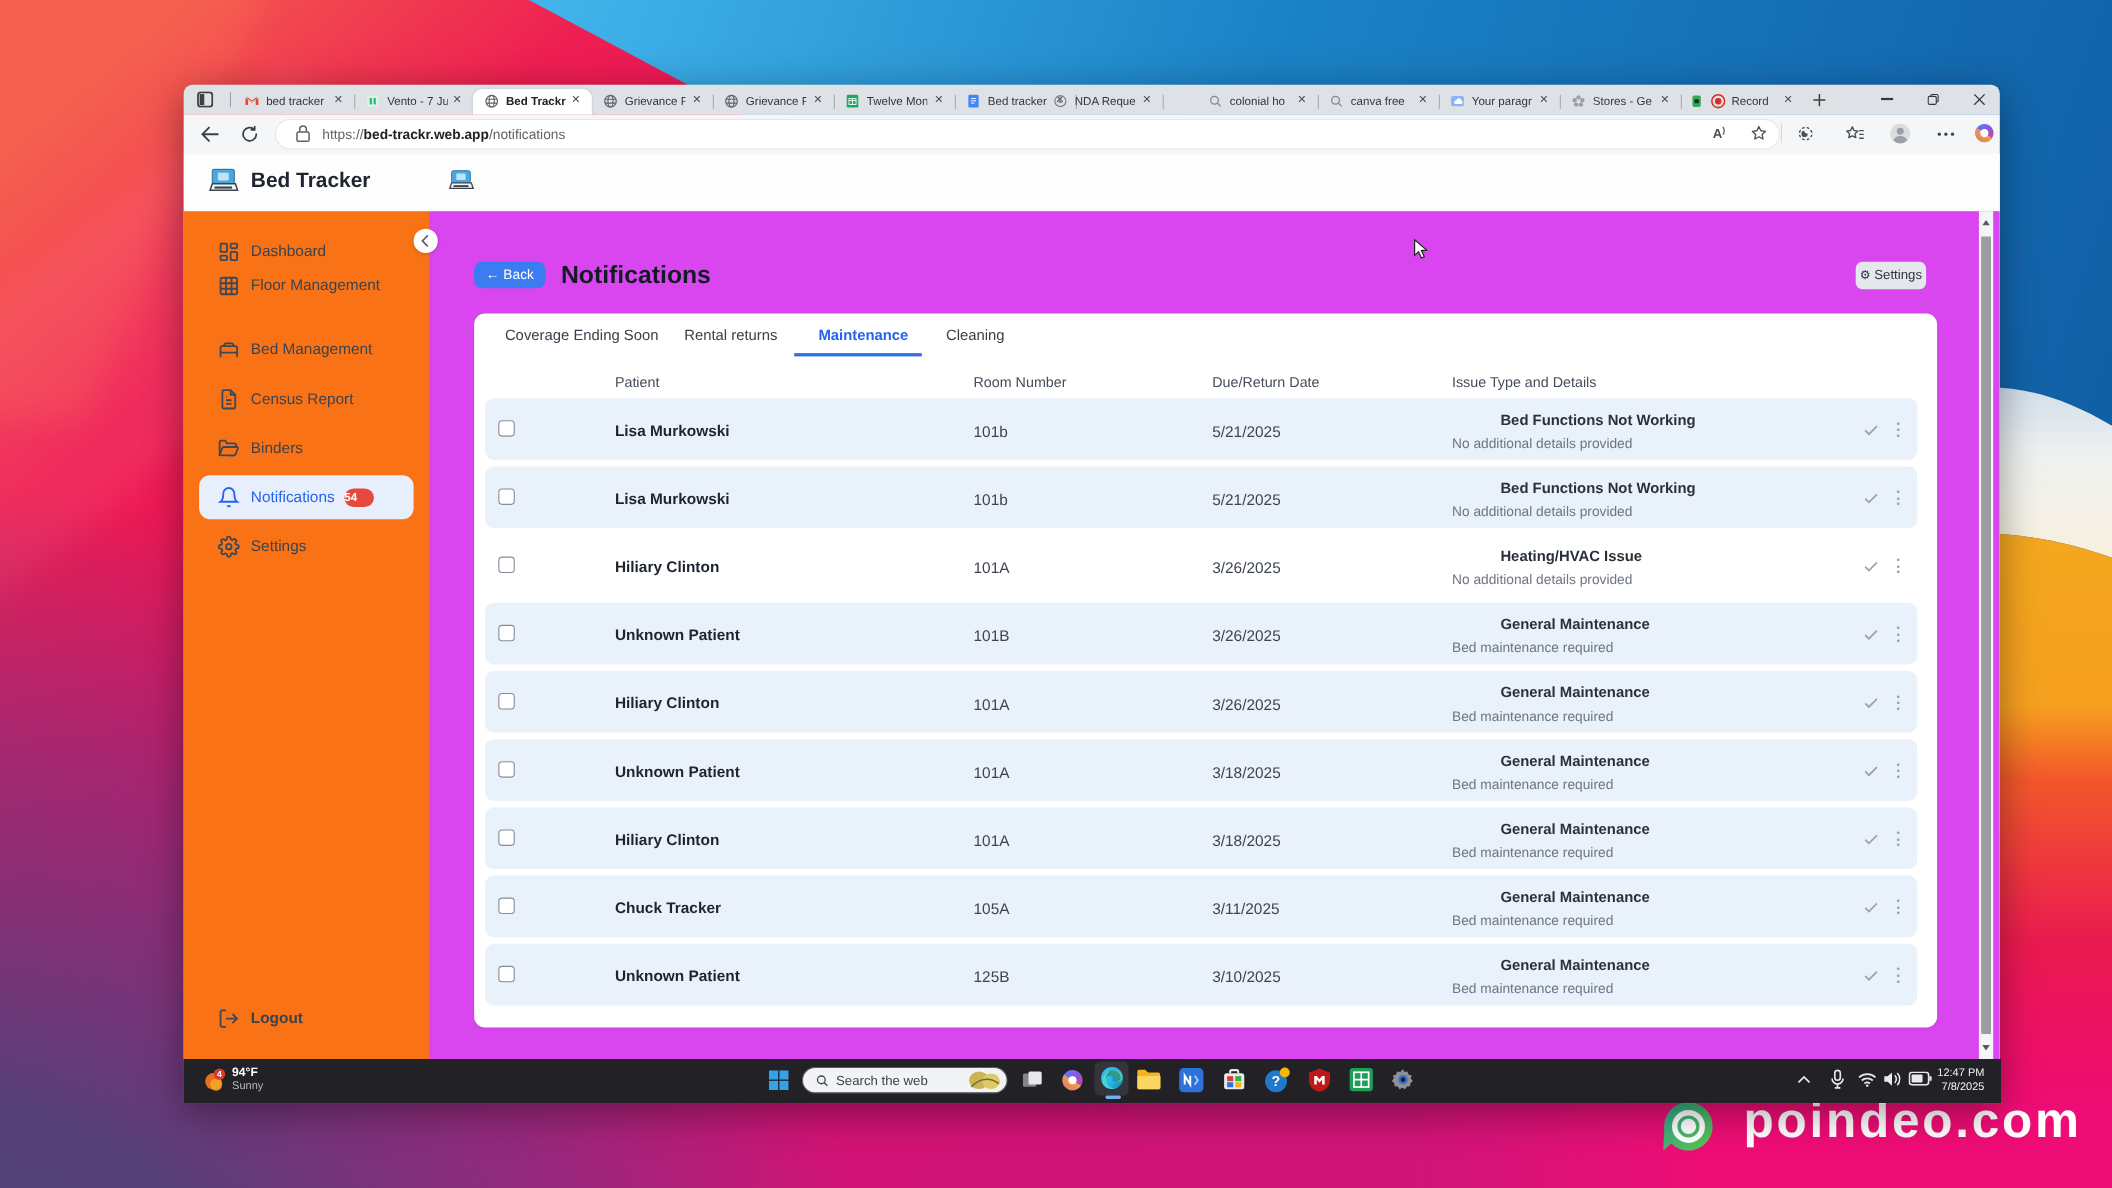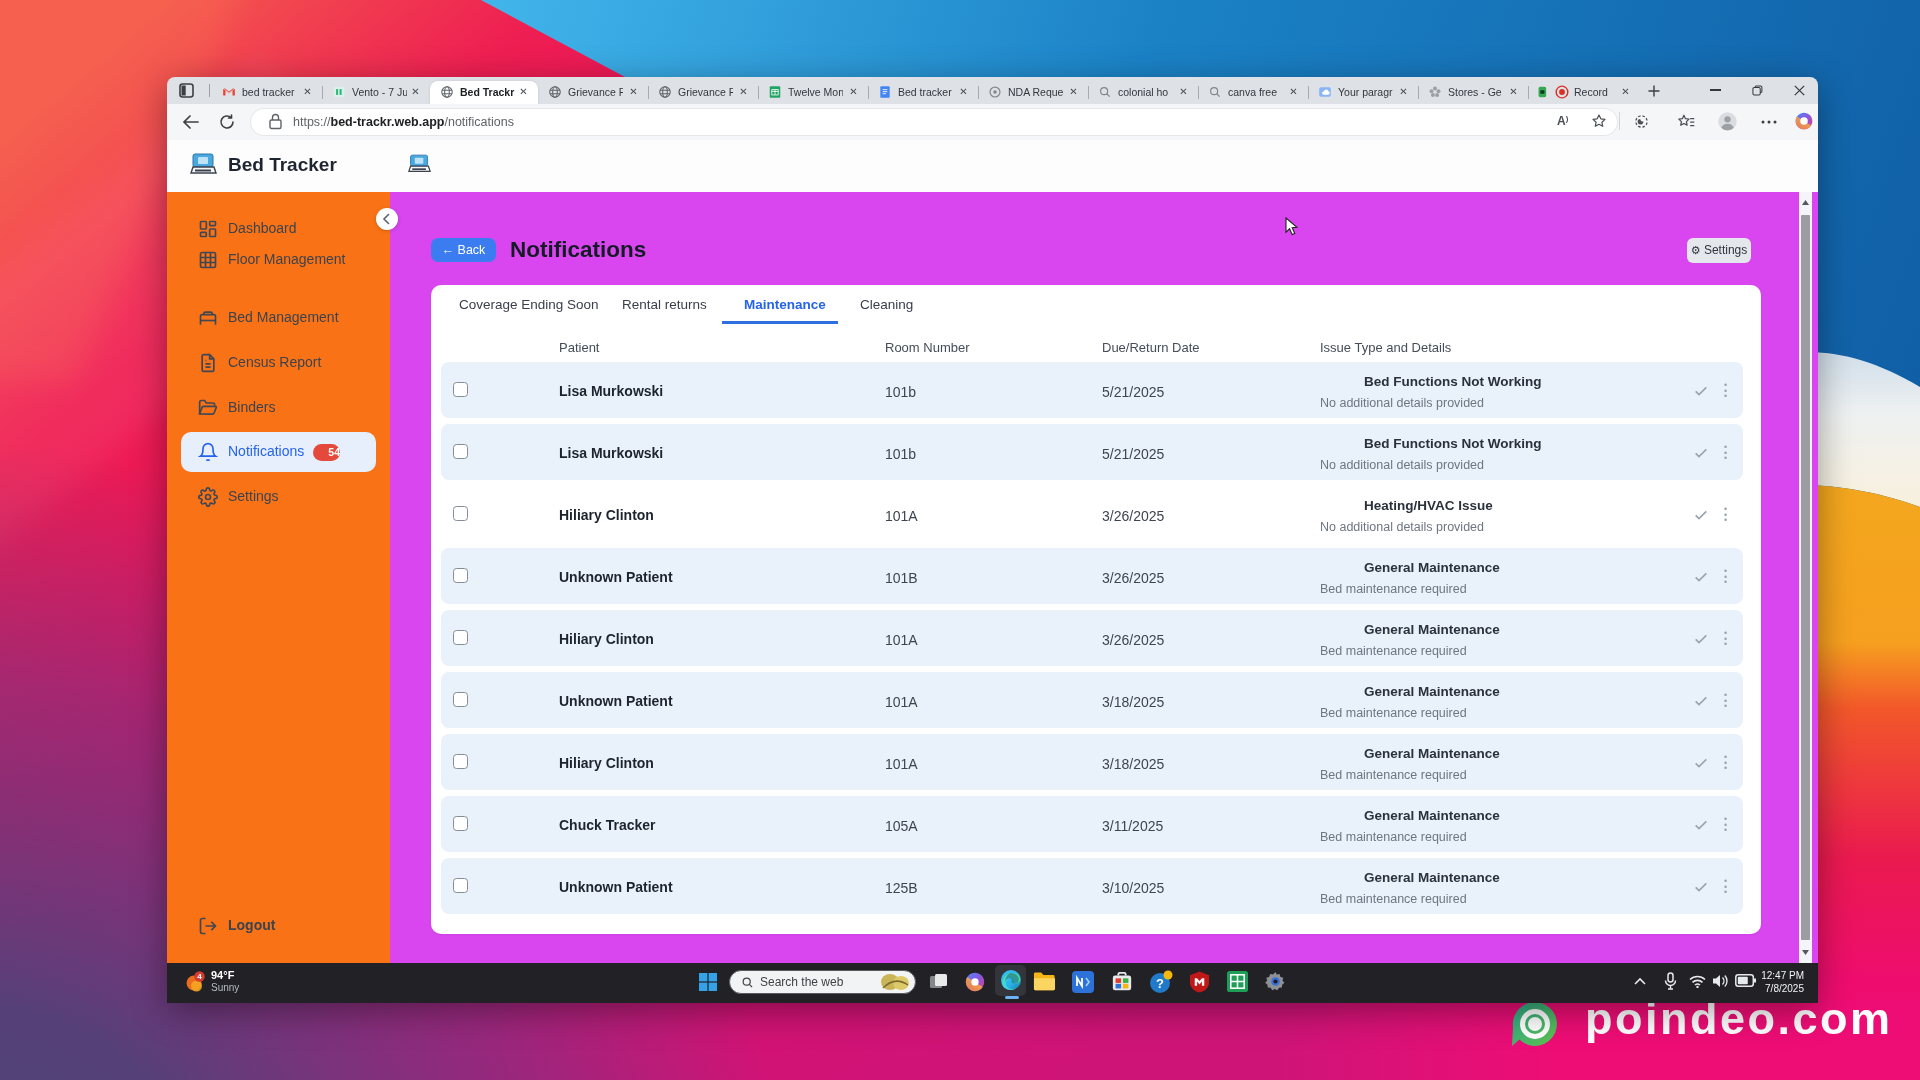--- a/index.html
+++ b/index.html
@@ -179,21 +179,21 @@
     </div>
     <div class="tab" style="left:701px;width:110px">
       <svg class="fav" viewBox="0 0 24 24">
             <rect x="4" y="2" width="16" height="20" rx="2" fill="#4285f4"></rect>
             <path d="M8 8h8M8 11.5h8M8 15h5.5" stroke="#fff" stroke-width="1.5"></path>
           </svg>
       <div class="lbl">Bed tracker</div>
           <div class="cls">✕</div>
           <div class="sep"></div>
     </div>
-    <div class="tab" style="left:811px;width:110px">
+    <div class="tab" style="left:780px;width:110px">
       <svg class="fav" viewBox="0 0 24 24">
             <circle cx="12" cy="12" r="8.5" fill="none" stroke="#80868b" stroke-width="2"></circle>
             <circle cx="12" cy="12" r="3" fill="#80868b"></circle>
           </svg>
       <div class="lbl">NDA Reque</div>
           <div class="cls">✕</div>
           <div class="sep"></div>
     </div>
     <div class="tab" style="left:921px;width:110px">
       <svg class="fav" viewBox="0 0 24 24">
@@ -372,21 +372,21 @@
               <path d="M2 19l2.7-7.3A2 2 0 0 1 6.6 10H21a1 1 0 0 1 .9 1.4L19.3 18a2 2 0 0 1-1.9 1.3z"></path>
             </svg>
         <div class="ntext">Binders</div>
       </div>
       <div class="navitem" style="top:240px;background:#e7effc;border-radius:10px">
         <svg class="nicon" viewBox="0 0 24 24" fill="none" stroke="#2563eb" stroke-width="2">
               <path d="M18 8a6 6 0 0 0-12 0c0 7-3 9-3 9h18s-3-2-3-9"></path>
               <path d="M10.3 21a2 2 0 0 0 3.4 0"></path>
             </svg>
         <div class="ntext" style="color:#2563eb">Notifications</div>
-        <div class="abs" style="left:132px;top:12px;width:27px;height:17px;background:#e4493c;border-radius:9px;color:#fff;font-size:10.5px;text-align:right;line-height:17px;font-weight:bold">54</div>
+        <div class="abs" style="left:132px;top:12px;width:27px;height:17px;background:#e4493c;border-radius:9px;color:#fff;font-size:10.5px;text-align:left;line-height:17px;font-weight:bold">54</div>
       </div>
       <div class="navitem" style="top:285px">
         <svg class="nicon" viewBox="0 0 24 24" fill="none" stroke="#3f4754" stroke-width="2">
               <circle cx="12" cy="12" r="3"></circle>
               <path d="M19.4 15a1.65 1.65 0 0 0 .33 1.82l.06.06a2 2 0 1 1-2.83 2.83l-.06-.06a1.65 1.65 0 0 0-1.82-.33 1.65 1.65 0 0 0-1 1.51V21a2 2 0 1 1-4 0v-.09a1.65 1.65 0 0 0-1-1.51 1.65 1.65 0 0 0-1.82.33l-.06.06a2 2 0 1 1-2.83-2.83l.06-.06a1.65 1.65 0 0 0 .33-1.82 1.65 1.65 0 0 0-1.51-1H3a2 2 0 1 1 0-4h.09a1.65 1.65 0 0 0 1.51-1 1.65 1.65 0 0 0-.33-1.82l-.06-.06a2 2 0 1 1 2.83-2.83l.06.06a1.65 1.65 0 0 0 1.82.33h0a1.65 1.65 0 0 0 1-1.51V3a2 2 0 1 1 4 0v.09a1.65 1.65 0 0 0 1 1.51h0a1.65 1.65 0 0 0 1.82-.33l.06-.06a2 2 0 1 1 2.83 2.83l-.06.06a1.65 1.65 0 0 0-.33 1.82v0a1.65 1.65 0 0 0 1.51 1H21a2 2 0 1 1 0 4h-.09a1.65 1.65 0 0 0-1.51 1z"></path>
             </svg>
         <div class="ntext">Settings</div>
       </div>
       <div class="navitem" style="top:714px">
         <svg class="nicon" viewBox="0 0 24 24" fill="none" stroke="#3f4754" stroke-width="2">

